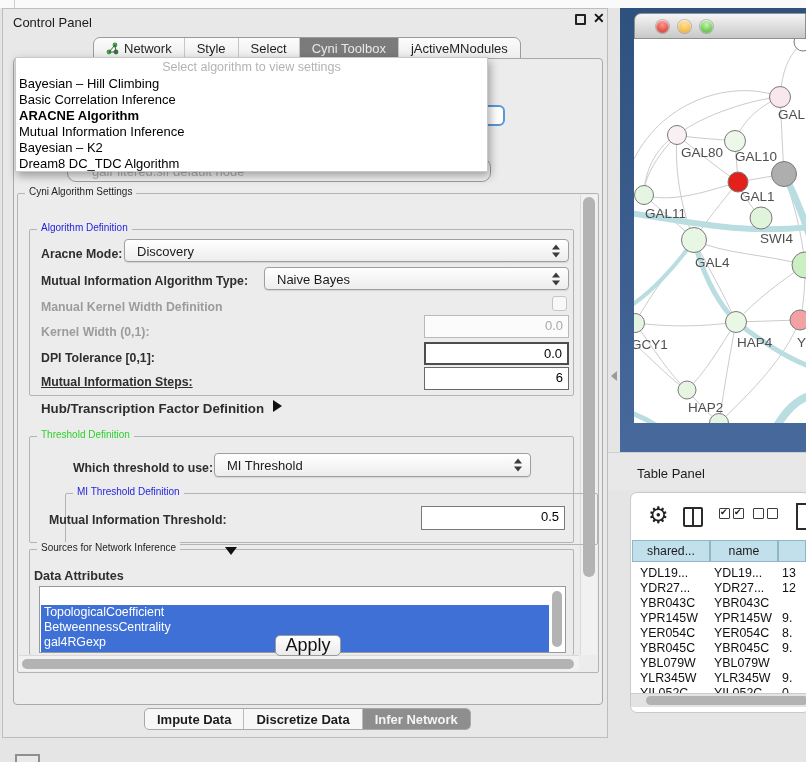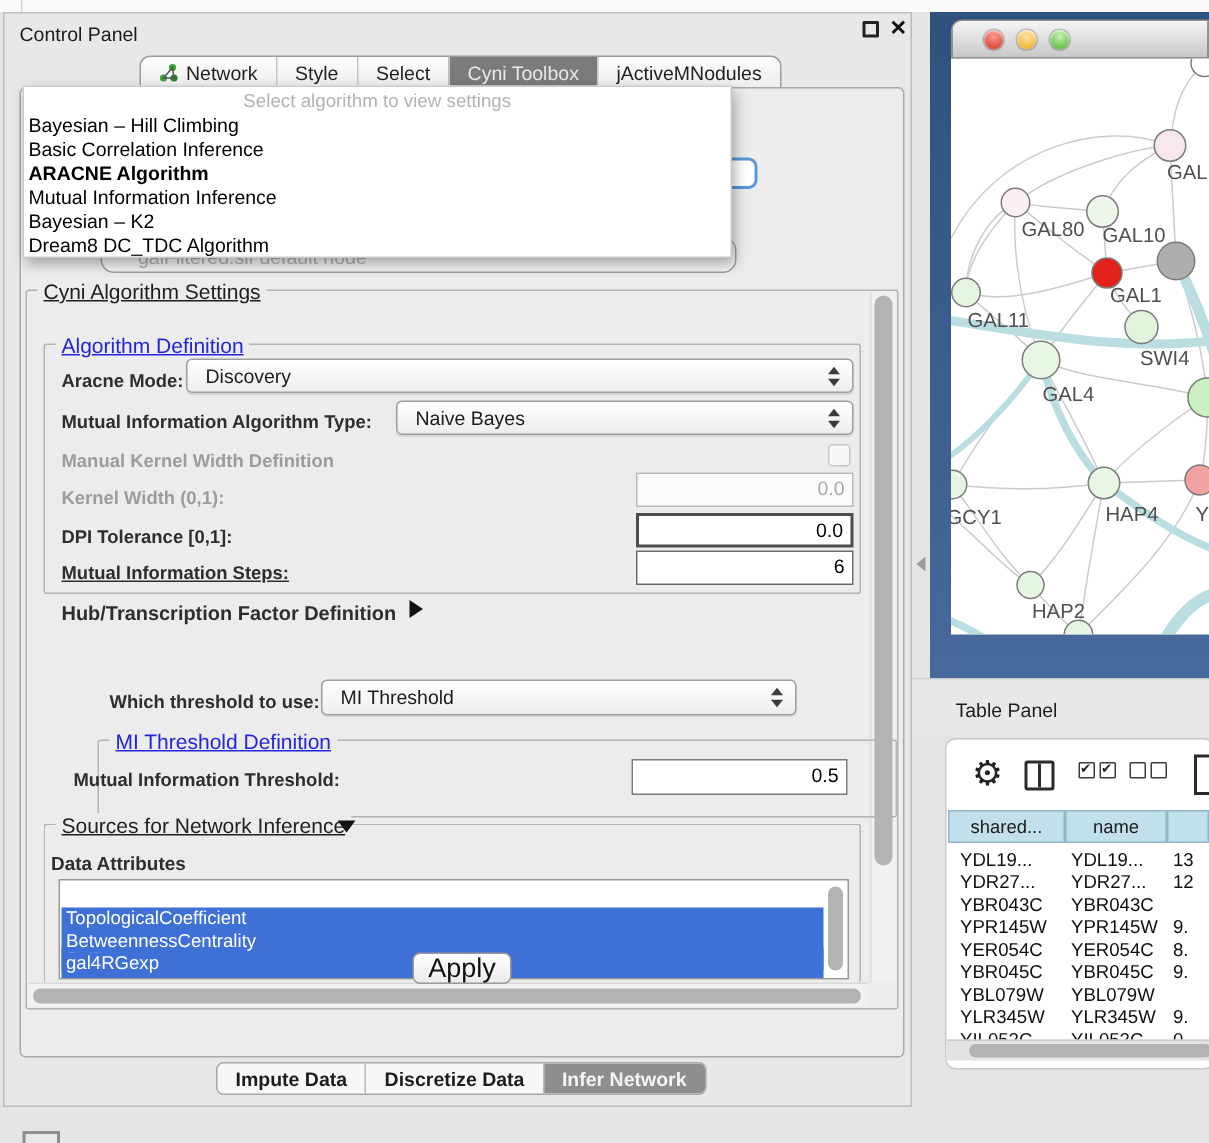--- a/index.html
+++ b/index.html
@@ -38,21 +38,21 @@
   .popup { left:12px; top:48px; width:473px; height:115px; background:#fff;
     border:1px solid #c9c9c9; box-shadow:2px 4px 9px rgba(0,0,0,0.35); z-index:5; }
   .popup-ph { position:absolute; left:0; top:2px; width:100%; text-align:center; font-size:12.5px; color:#b3b3b3; }
   .popup-items { position:absolute; left:3px; top:18px; }
   .popup-item { font-size:13px; height:16px; line-height:16px; color:#000; white-space:nowrap; }
   .popup-item.b { font-weight:bold; }
 
   
   .group { position:absolute; border:1px solid #b4b4b4; border-radius:2px; }
   .gtitle { position:absolute; top:-8px; left:7px; background:#ececec; padding:0 4px;
-    font-size:14px; color:#1f1f1f; white-space:nowrap;text-decoration:underline; }
+    font-size:10px; color:#1f1f1f; white-space:nowrap; }
   .gtitle.blue { color:#2424dd; }
   .gtitle.green { color:#2bd32b; }
   .lbl { position:absolute; font-weight:bold; font-size:12.3px; color:#2e2e2e; white-space:nowrap; }
   .lbl.dis { color:#9c9c9c; }
   .combo { position:absolute; background:linear-gradient(#ffffff,#ededed); border:1px solid #9f9f9f;
     border-radius:4px; box-shadow:0 1px 1px rgba(0,0,0,0.1); }
   .combo .val { position:absolute; left:12px; top:50%; transform:translateY(-50%); font-size:13px; color:#1b1b1b; white-space:nowrap;}
   .spin { position:absolute; right:7px; top:50%; width:9px; height:13px; transform:translateY(-50%); }
   .spin:before { content:""; position:absolute; top:0; left:0; border-left:4.5px solid transparent;
     border-right:4.5px solid transparent; border-bottom:5px solid #3a3a3a; }
@@ -195,20 +195,23 @@
     <span class="lbl dis" style="left:38px; top:316px;text-align:center;">Kernel Width (0,1):</span>
     <div class="fld" style="left:421px; top:306px; width:145px; height:23px; border:1px solid #b9b9b9; background:#fbfbfb; color:#a8a8a8;">0.0</div>
     <span class="lbl" style="left:38px; top:342px;">DPI Tolerance [0,1]:</span>
     <div class="fld" style="left:421px; top:333px; width:145px; height:23px; border:2px solid #4d4d4d;">0.0</div>
     <span class="lbl" style="left:38px; top:366px;text-decoration:underline;">Mutual Information Steps:</span>
     <div class="fld" style="left:421px; top:358px; width:145px; height:23px; border:1px solid #6a6a6a;">6</div>
 
     <span class="lbl" style="left:38px; top:392px; font-size:13.3px;">Hub/Transcription Factor Definition</span>
     <span class="tri-right" style="left:270px; top:391px;"></span>
 
+    <div class="group" style="left:26px; top:427px; width:545px; height:107px;">
+      <span class="gtitle green">Threshold Definition</span>
+    </div>
     <span class="lbl" style="left:70px; top:452px;">Which threshold to use:</span>
     <div class="combo" style="left:211px; top:444px; width:317px; height:24px;">
       <span class="val">MI Threshold</span>
       <span class="spin"></span>
     </div>
     <div class="group" style="left:34px; top:484px; width:533px; height:52px;margin-left:28px;">
       <span class="gtitle blue">MI Threshold Definition</span>
     </div>
     <span class="lbl" style="left:46px; top:504px;">Mutual Information Threshold:</span>
     <div class="fld" style="left:418px; top:497px; width:144px; height:24px; border:1px solid #7a7a7a;">0.5</div>

